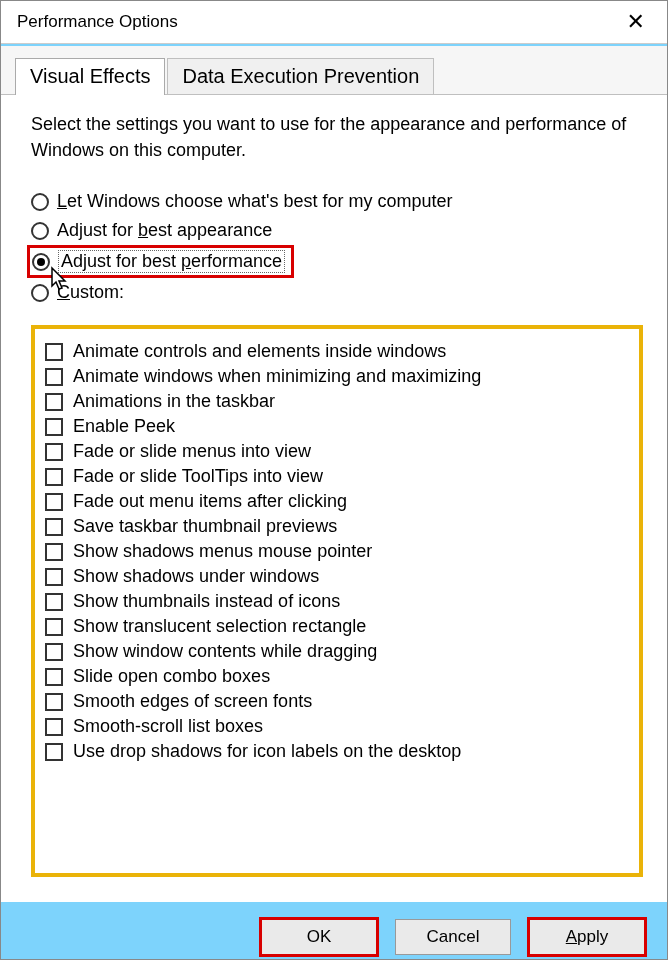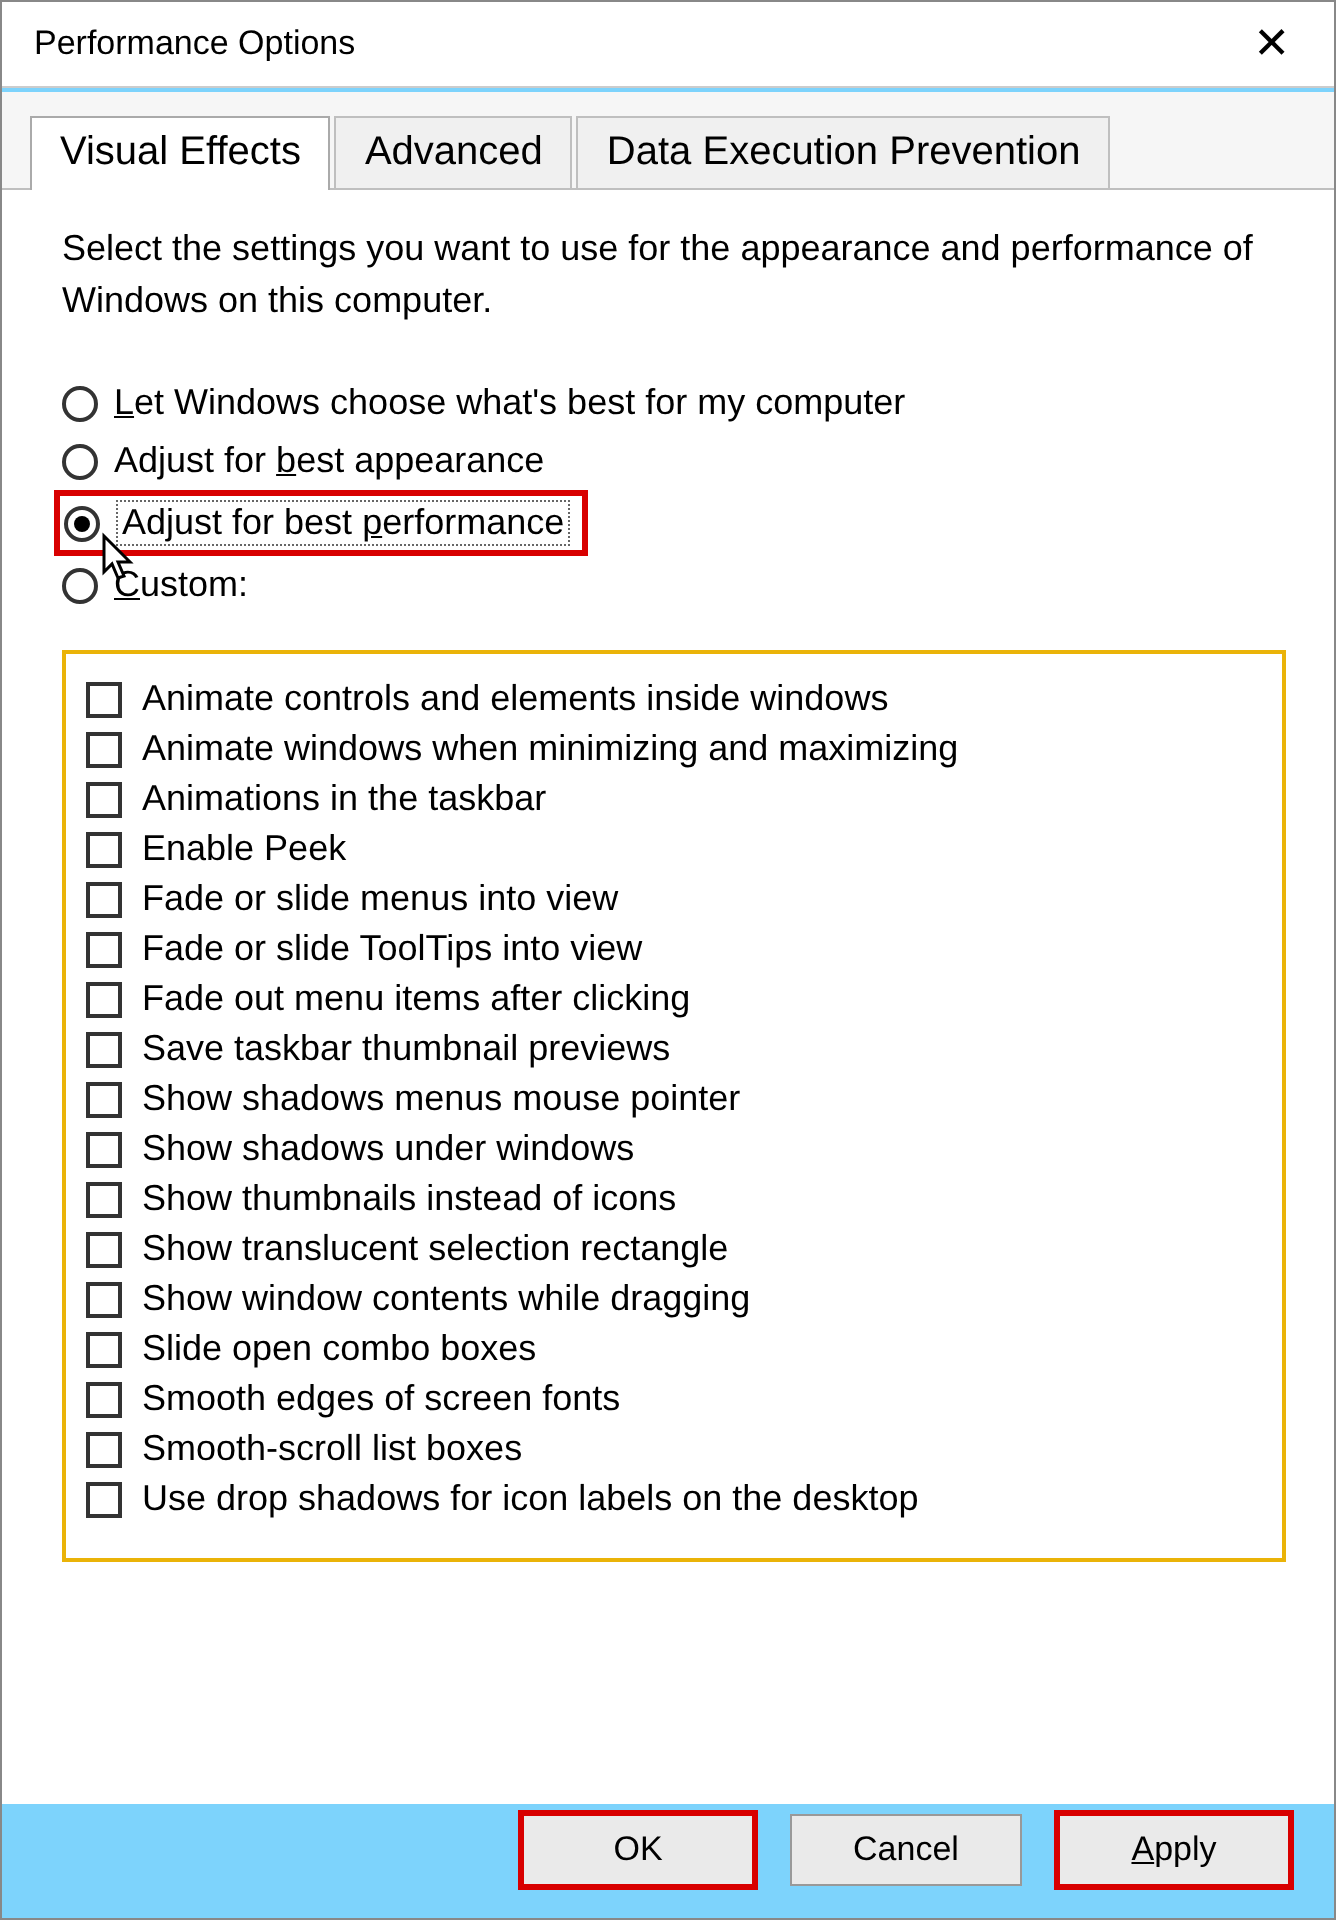--- a/index.html
+++ b/index.html
@@ -108,40 +108,40 @@
   }
   .cursor {
     position: absolute;
     left: 18px;
     top: 18px;
     width: 24px;
     height: 28px;
     pointer-events: none;
   }
   .checkbox-list {
-    border: 2px solid #eab308;
+    border: 4px solid #eab308;
     padding: 10px 10px;
     margin-top: 18px;
-    height: 456px;
+    height: 552px;
   }
   .check-row {
     display: flex;
     align-items: center;
     gap: 10px;
     padding: 2px 0;
     font-size: 18px;
   }
   .checkbox {
     width: 18px; height: 18px;
     border: 2px solid #333;
     flex-shrink: 0;
   }
   .button-row {
     position: absolute;
-    bottom: 16px;
+    bottom: 4px;
     right: 22px;
     display: flex;
     gap: 18px;
   }
   .btn {
     width: 116px;
     height: 36px;
     border: 1px solid #999;
     background: #eaeaea;
     display: flex;
@@ -157,21 +157,20 @@
 
 <div class="window">
 
   <div class="titlebar">
     <span class="title">Performance Options</span>
     <span class="close-btn">✕</span>
   </div>
 
   <div class="tabs">
     <div class="tab active">Visual Effects</div>
-    <div class="tab">Advanced</div>
     <div class="tab">Data Execution Prevention</div>
   </div>
 
   <div class="tabpanel">
 
     <div class="intro">Select the settings you want to use for the appearance and performance of Windows on this computer.</div>
 
     <div class="radio-group">
 
       <div class="radio-row">

